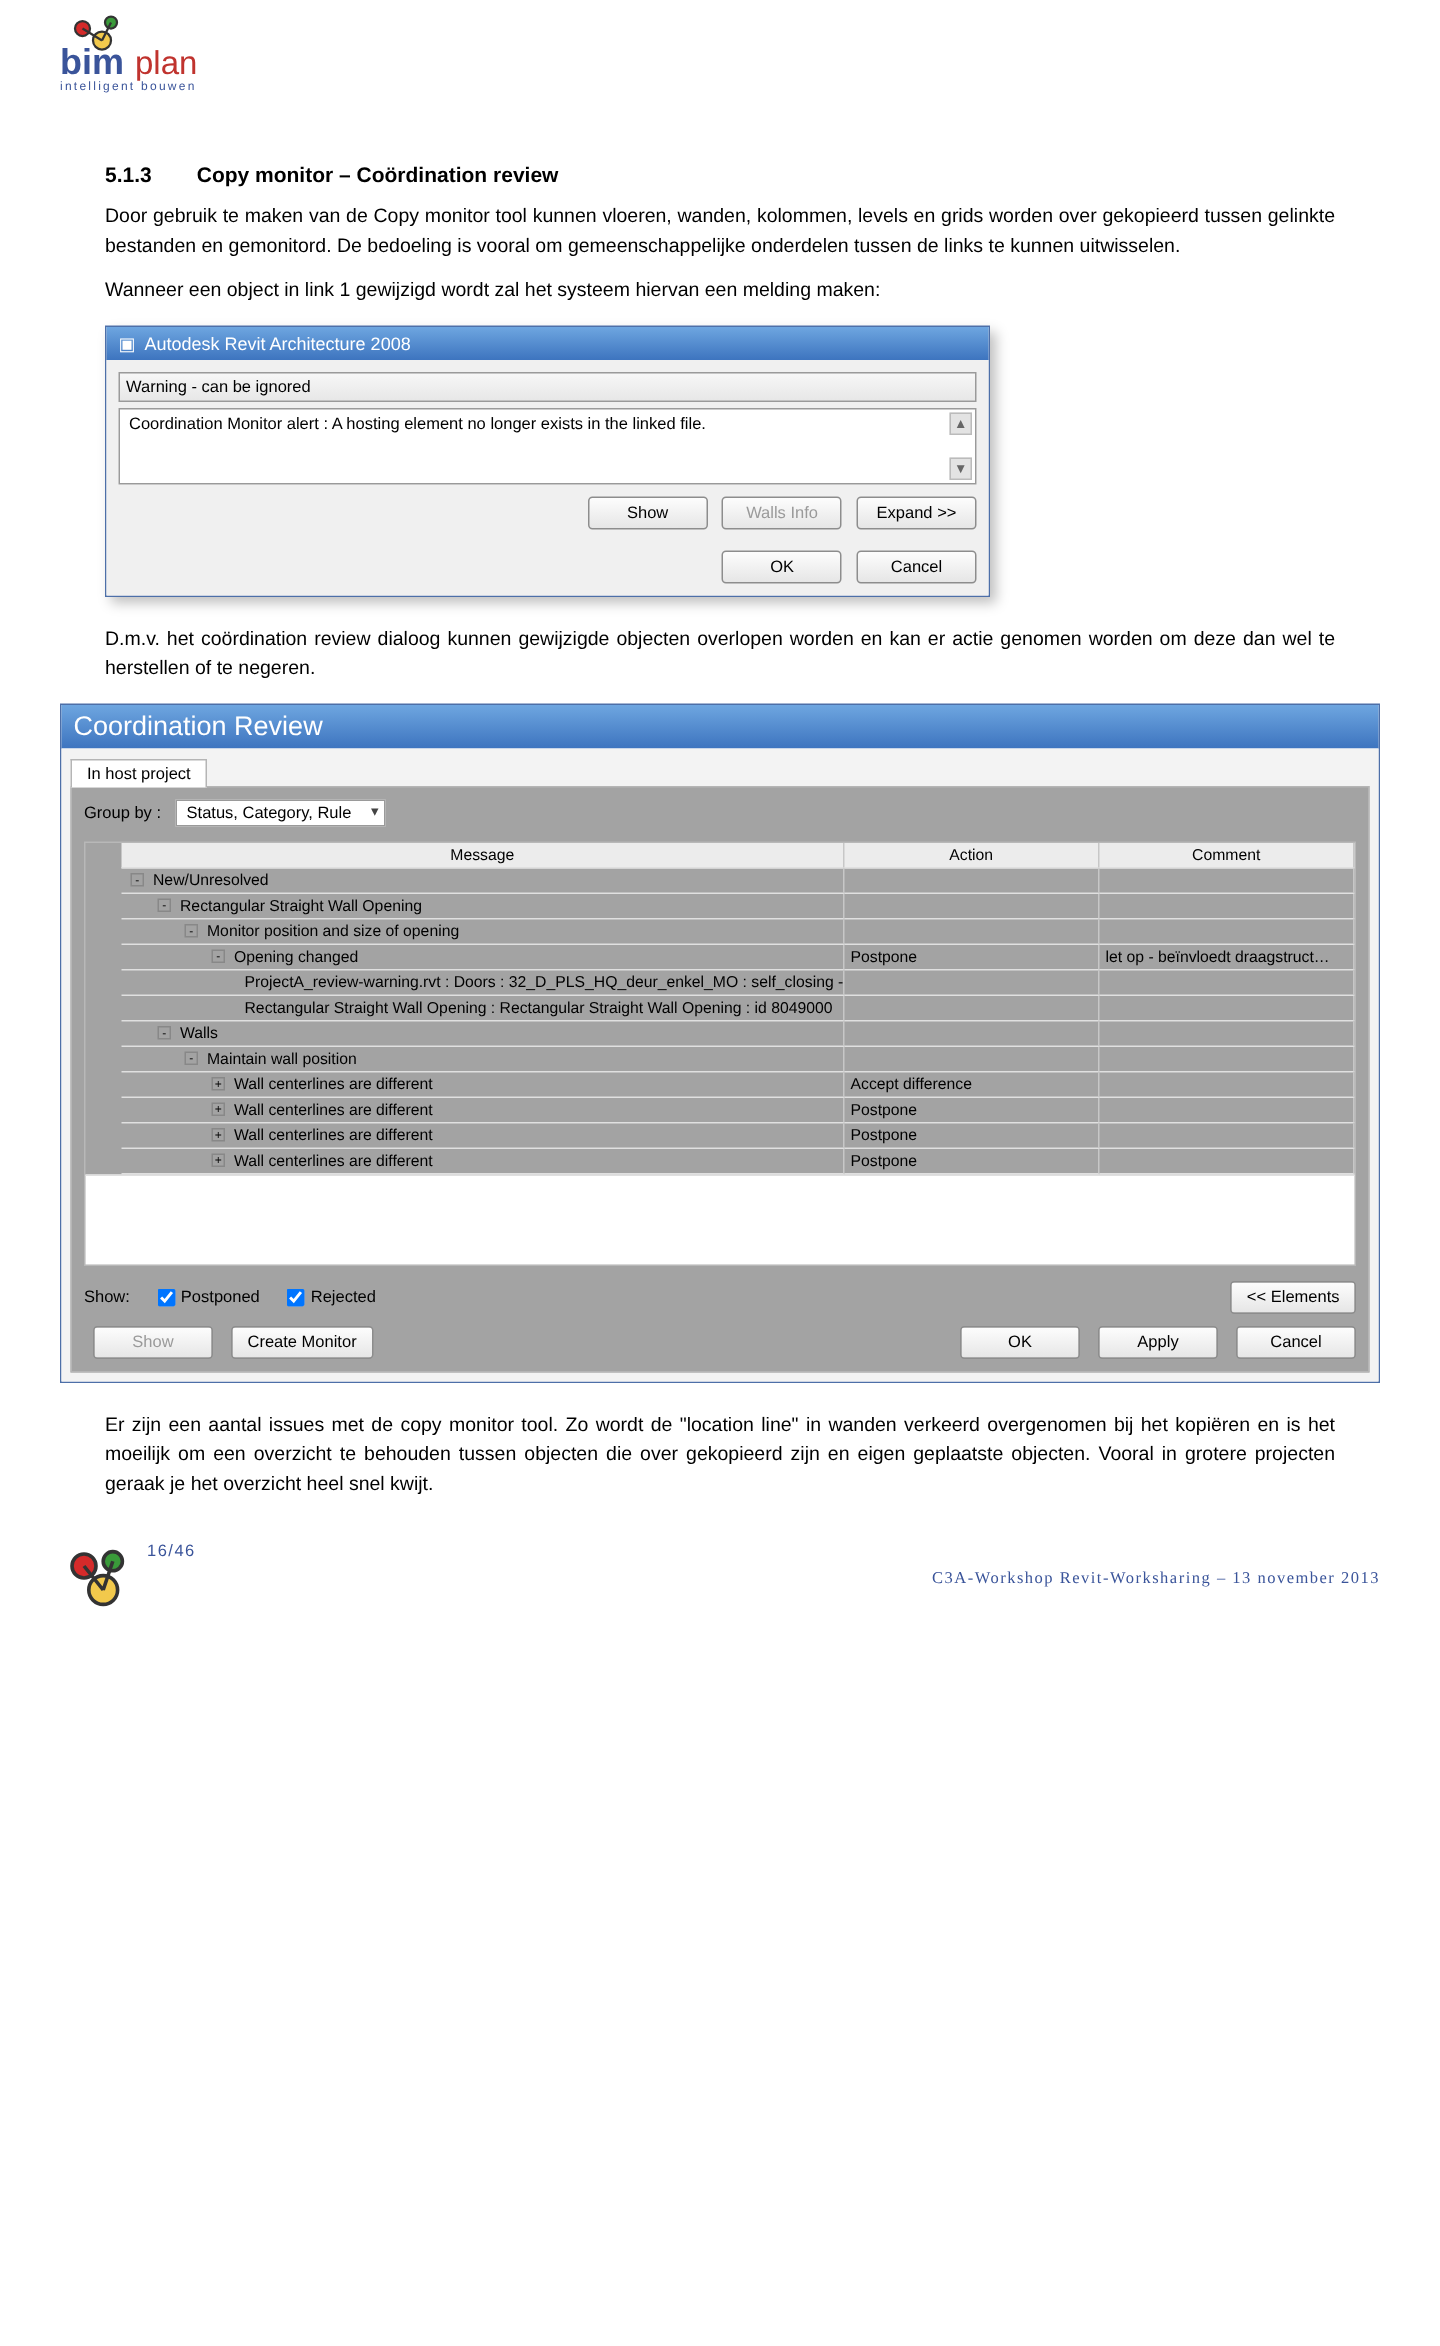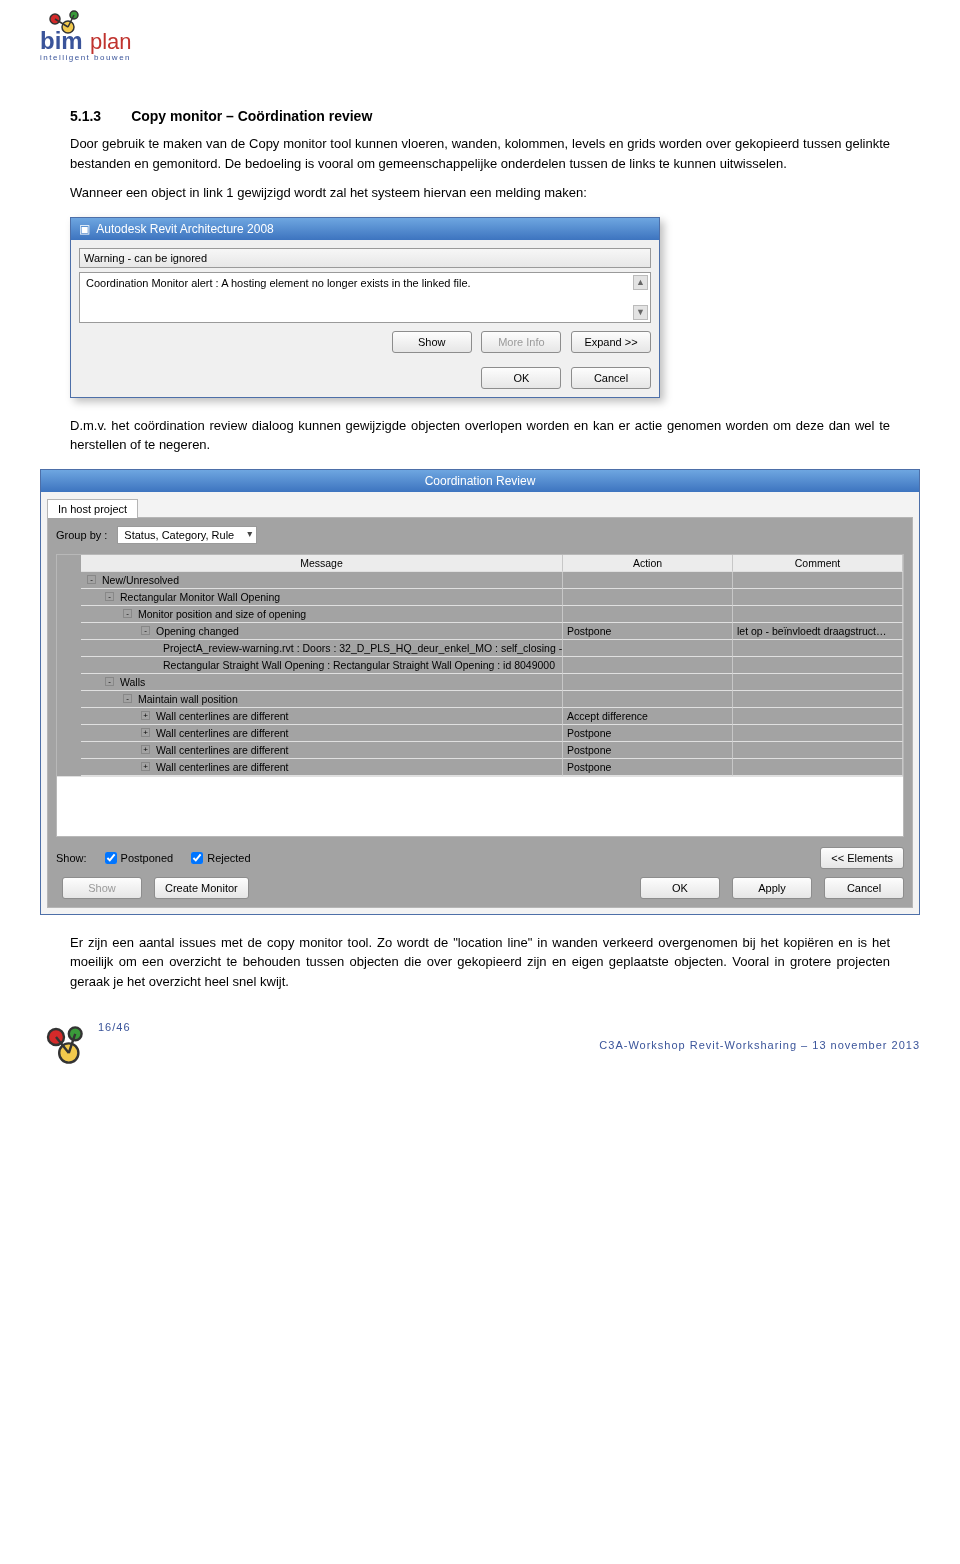--- a/index.html
+++ b/index.html
@@ -52,21 +52,21 @@
   }
   .winbtn.disabled { color:#9a9a9a; }
 
   
   .dlg2 {
     width:880px; margin:14px 0 18px 0;
     border:1px solid #4d6fa8;
   }
   .dlg2-title {
     background: linear-gradient(#6ea6e0,#3d74bf);
-    color:#fff; font-size:12px; padding:4px 8px;text-align:center;
+    color:#fff; font-size:18px; padding:4px 8px;
   }
   .dlg2-body { background:#f3f3f3; padding:6px; font-size:11px; }
   .tab { display:inline-block; background:#fff; border:1px solid #b5b5b5;
     border-bottom:none; padding:3px 10px; position:relative; top:1px; }
   .tabpanel { background:#a3a3a3; border:1px solid #b5b5b5; padding:8px; }
   .groupby { display:flex; align-items:center; gap:10px; margin-bottom:10px; }
   .dropdown {
     border:1px solid #9a9a9a; background:#fff; padding:2px 18px 2px 6px;
     font-size:11px; position:relative; min-width:140px;
   }
@@ -98,21 +98,21 @@
   .showrow { display:flex; align-items:center; gap:18px; margin-top:10px; }
   .cb { display:flex; align-items:center; gap:4px; }
   .cb input { width:12px; height:12px; }
   .spacer { flex:1; }
 
   .bottomrow { display:flex; align-items:center; gap:6px; margin-top:8px; }
 
   
   .footer { display:flex; align-items:center; justify-content:space-between;
     margin-top:30px; font-size:11px; color:#3a549a; letter-spacing:1px; }
-  .footer-right { text-align:right; }
+  .footer-right { text-align:right;font-family:Liberation Serif, serif; }
   .bubbles { width:48px; height:48px; }
 </style>
 </head>
 <body>
 
 <div class="logo-row">
   <svg class="logo-svg" viewBox="0 0 280 120">
     <circle cx="30" cy="22" r="10" fill="#d42a2a" stroke="#333" stroke-width="3"></circle>
     <circle cx="68" cy="14" r="8" fill="#3a9a3a" stroke="#333" stroke-width="3"></circle>
     <circle cx="56" cy="38" r="12" fill="#f2c94c" stroke="#333" stroke-width="3"></circle>
@@ -139,21 +139,21 @@
   </div>
   <div class="dlg1-body">
     <div class="warnbar">Warning - can be ignored</div>
     <div class="msgbox">
       <span>Coordination Monitor alert : A hosting element no longer exists in the linked file.</span>
       <span class="scroll-arrow" style="top:2px">▲</span>
       <span class="scroll-arrow" style="bottom:2px">▼</span>
     </div>
     <div class="btnrow">
       <span class="winbtn">Show</span>
-      <span class="winbtn disabled">More Info</span>
+      <span class="winbtn disabled">Walls Info</span>
       <span class="winbtn">Expand &gt;&gt;</span>
     </div>
     <div class="btnrow" style="margin-top:14px;">
       <span class="winbtn">OK</span>
       <span class="winbtn">Cancel</span>
     </div>
   </div>
 </div>
 
 <div class="prose">
@@ -183,21 +183,21 @@
                 <span class="expander">-</span>
                 <span style="margin-left: 4px;">New/Unresolved</span>
               </div>
               <div class="gcell"></div>
               <div class="gcell"></div>
             </div>
             <div class="grow">
               <div class="gcell treecell">
                 <span class="ind" style="width: 18px;"></span>
                 <span class="expander">-</span>
-                <span style="margin-left: 4px;">Rectangular Monitor Wall Opening</span>
+                <span style="margin-left: 4px;">Rectangular Straight Wall Opening</span>
               </div>
               <div class="gcell"></div>
               <div class="gcell"></div>
             </div>
             <div class="grow">
               <div class="gcell treecell">
                 <span class="ind" style="width: 36px;"></span>
                 <span class="expander">-</span>
                 <span style="margin-left: 4px;">Monitor position and size of opening</span>
               </div>

